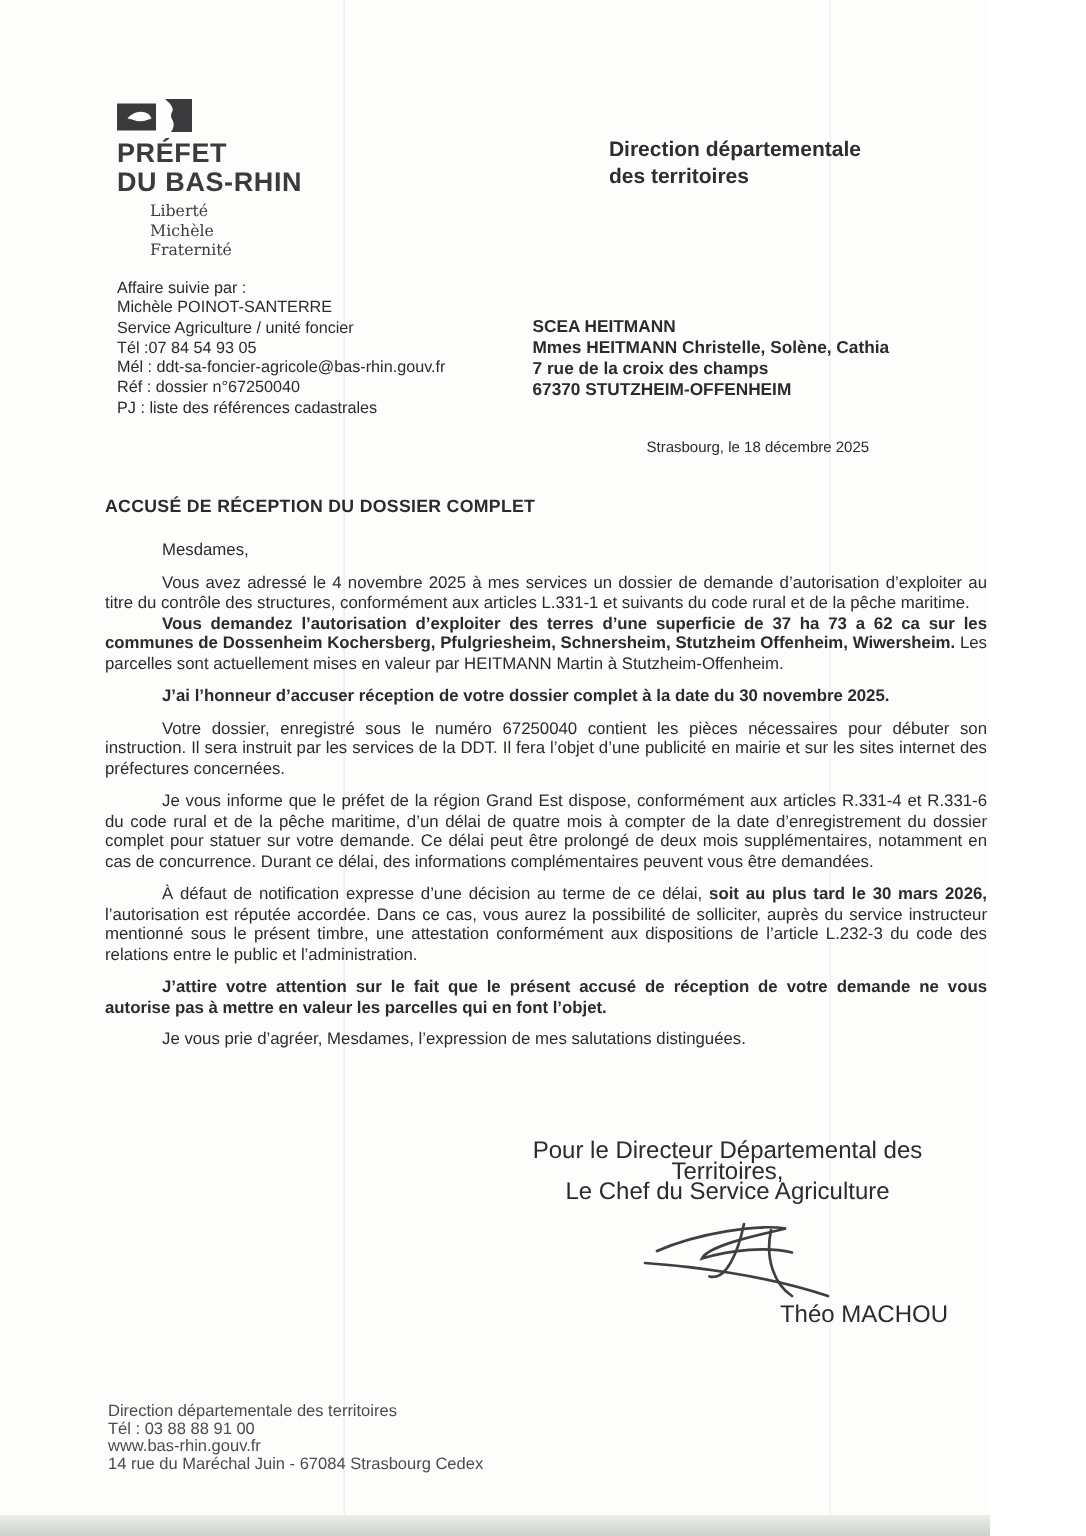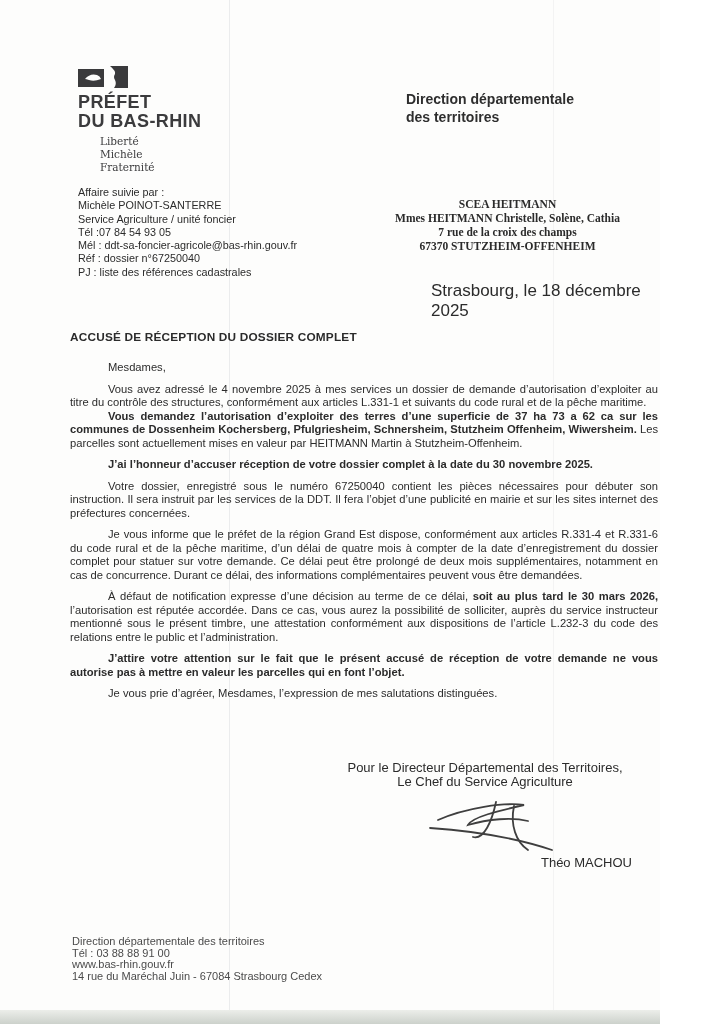--- a/index.html
+++ b/index.html
@@ -19,35 +19,35 @@
   .gov-name{position:absolute;left:78px;top:93px;font-weight:bold;font-size:18px;
     line-height:19px;letter-spacing:0.4px;color:#3b3b3d;}
   .gov-motto{position:absolute;left:84px;top:135px;font-family:"DejaVu Serif",serif;
     font-size:10.5px;line-height:12.8px;color:#3b3b3d;margin-left:16px;}
   
   .direction{position:absolute;right:86px;top:90px;text-align:left;font-weight:bold;
     font-size:14px;line-height:18px;color:#2e2e2e;}
   
   .ref-block{position:absolute;left:78px;top:186px;font-size:10.8px;line-height:13.3px;}
   
-  .recipient{position:absolute;left:355px;top:197px;width:305px;text-align:center;
-    font-weight:bold;font-size:11.5px;line-height:14px;font-family:Liberation Serif, serif;}
-  .dateline{position:absolute;left:431px;top:281px;font-size:17px;}
+  .recipient{position:absolute;left:355px;top:211px;width:305px;
+    font-weight:bold;font-size:11.5px;line-height:14px;}
+  .dateline{position:absolute;left:431px;top:293px;font-size:10px;}
   
   .subject{position:absolute;left:70px;top:330px;width:600px;text-align:left;
     font-weight:bold;font-size:11.8px;letter-spacing:0.2px;}
   
   .body-block{position:absolute;left:70px;top:361px;width:588px;font-size:11.2px;
     line-height:13.5px;text-align:justify;}
   .para{margin:0 0 8px;text-indent:38px;}
   .para.tight{margin-bottom:0;}
   .b{font-weight:bold;}
   
   .sign-block{position:absolute;left:338px;top:761px;width:294px;text-align:center;
-    font-size:13px;line-height:13.5px;}
+    font-size:16px;line-height:13.5px;}
   .sign-svg{display:block;margin:6px auto 0;}
   .sign-name{margin-top:0;text-align:right;}
   
   .footer{position:absolute;left:72px;top:936px;font-size:11px;line-height:11.6px;color:#4b4b4b;}
 </style>
 </head>
 <body>
 
 <div class="page">
 

